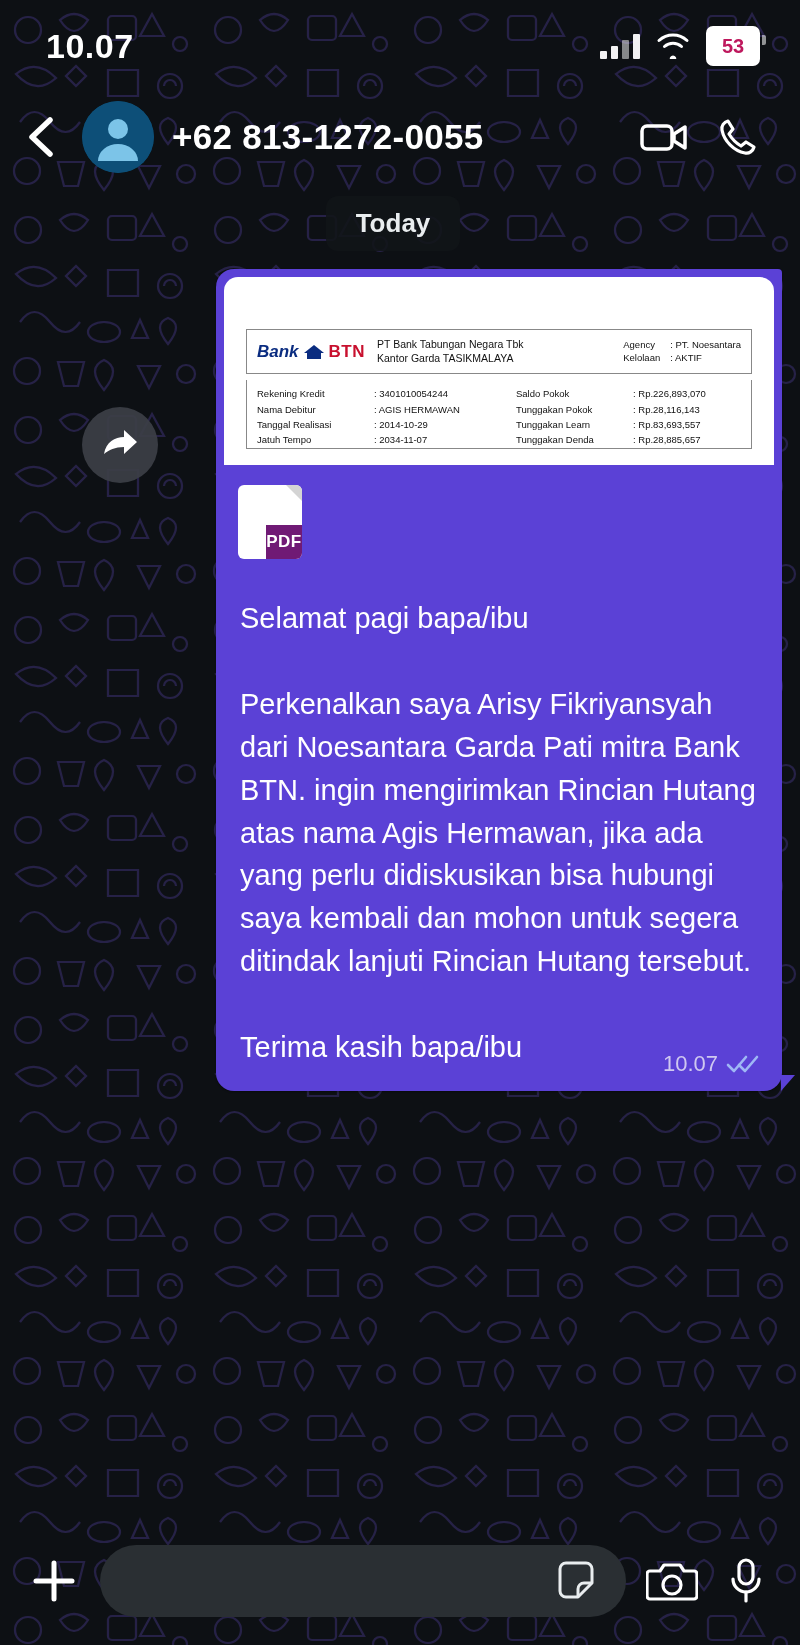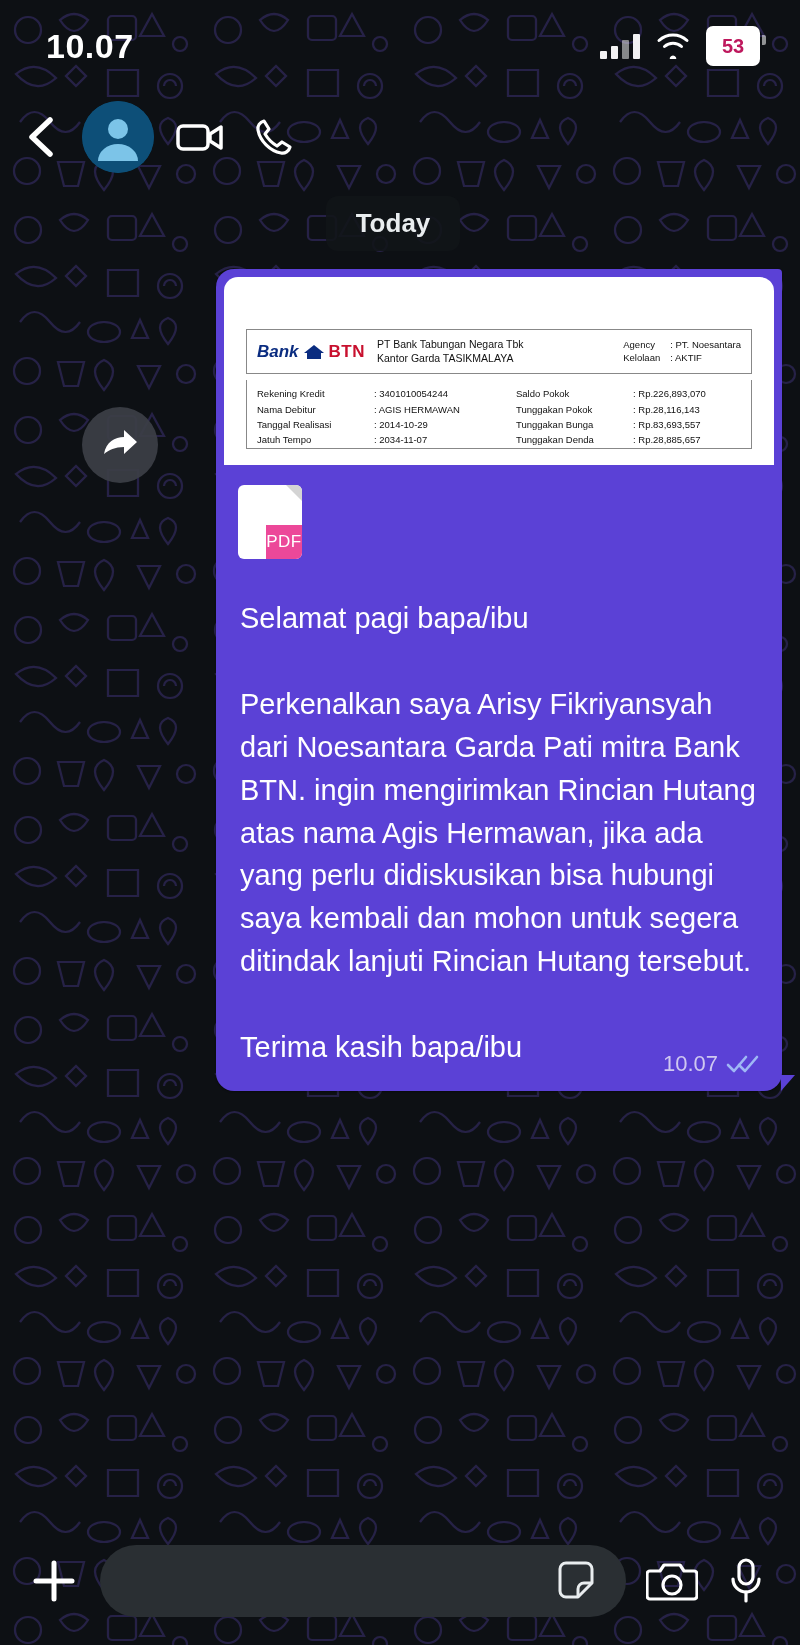--- a/index.html
+++ b/index.html
@@ -193,22 +193,22 @@
   }
   .pdf-icon {
     width: 64px; height: 74px; border-radius: 6px;
     background: #fff;
     display: flex; align-items: flex-end; justify-content: center;
     position: relative;
     flex: 0 0 auto;
     overflow: hidden;
   }
   .pdf-icon .band {
-    width: 100%; height: 34px; background: #ec4899;
-    color: #fff; font-size: 17px; font-weight: normal;
+    width: 100%; height: 34px; background: #701a75;
+    color: #fff; font-size: 17px; font-weight: bold;
     display: flex; align-items: center; justify-content: center;
     letter-spacing: .5px;
     margin-left: 28px;
   }
   .pdf-icon .corner {
     position: absolute; top: 0; right: 0;
     border-top: 16px solid #d4d4d4;
     border-left: 16px solid transparent;
   }
   .doc-meta { flex: 1 1 auto; min-width: 0; }
@@ -318,20 +318,21 @@
         <path d="M26 5 L8 22 L26 39" stroke="#fff" stroke-width="5.5" fill="none" stroke-linecap="round" stroke-linejoin="round"></path>
       </svg>
     </div>
     <div class="avatar">
       <svg width="72" height="72" viewBox="0 0 72 72">
         <circle cx="36" cy="36" r="36" fill="#0d4f78"></circle>
         <circle cx="36" cy="28" r="10" fill="#7cc4e8"></circle>
         <path d="M16 60 a20 17 0 0 1 40 0 Z" fill="#7cc4e8"></path>
       </svg>
     </div>
+    <div class="chat-title">+62 813-1272-0055</div>
     <div class="hdr-icon">
       <svg width="50" height="36" viewBox="0 0 50 36">
         <rect x="3" y="7" width="30" height="23" rx="5" stroke="#fff" stroke-width="3.5" fill="none"></rect>
         <path d="M35 15 L46 8 v21 l-11 -7 Z" stroke="#fff" stroke-width="3.5" fill="none" stroke-linejoin="round"></path>
       </svg>
     </div>
     <div class="hdr-icon">
       <svg width="42" height="42" viewBox="0 0 42 42">
         <path d="M11 5 c-4 1 -7 5 -6 9 c2 11 12 21 23 23 c4 1 8 -2 9 -6 l-8 -5 l-5 4 c-5 -3 -9 -7 -12 -12 l4 -5 Z" stroke="#fff" stroke-width="3.2" fill="none" stroke-linejoin="round"></path>
       </svg>
@@ -401,21 +402,21 @@
             <div class="detail-col">
               <div class="detail-line">
                 <span class="lbl">Saldo Pokok</span>
                 <span class="val">: Rp.226,893,070</span>
               </div>
               <div class="detail-line">
                 <span class="lbl">Tunggakan Pokok</span>
                 <span class="val">: Rp.28,116,143</span>
               </div>
               <div class="detail-line">
-                <span class="lbl">Tunggakan Bunga</span>
+                <span class="lbl">Tunggakan Learn</span>
                 <span class="val">: Rp.83,693,557</span>
               </div>
               <div class="detail-line">
                 <span class="lbl">Tunggakan Denda</span>
                 <span class="val">: Rp.28,885,657</span>
               </div>
             </div>
           </div>
         </div>
 

